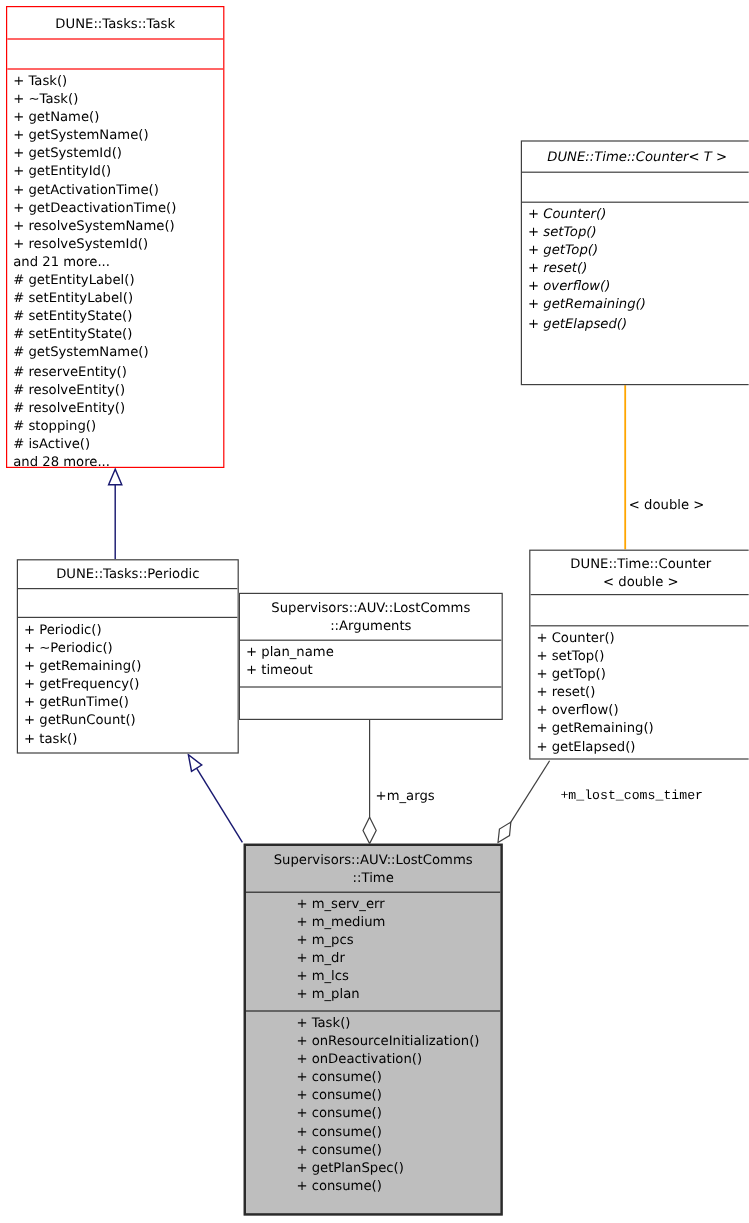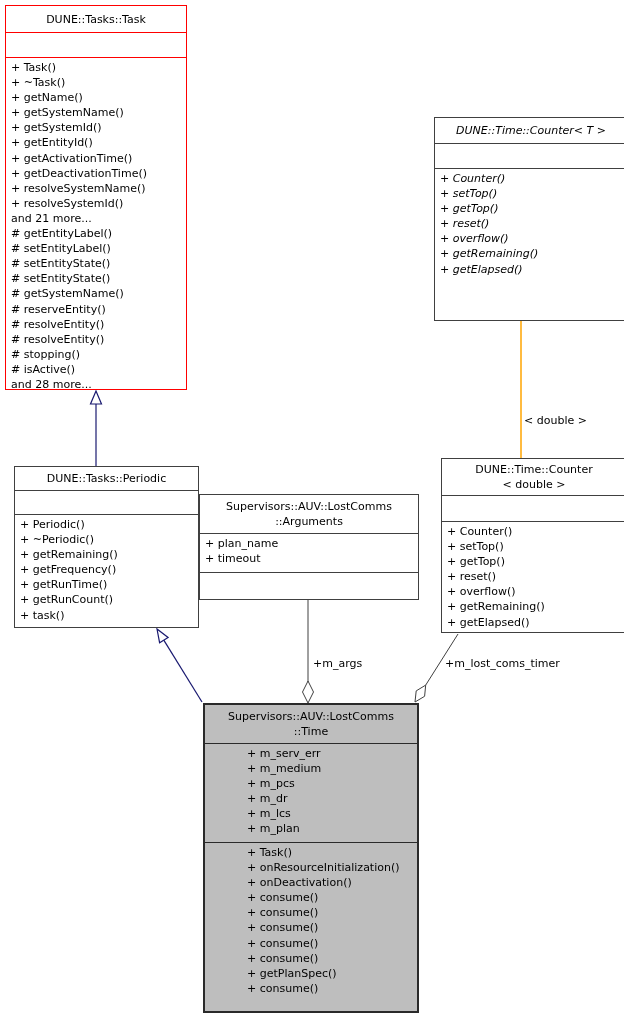--- a/index.html
+++ b/index.html
@@ -168,15 +168,15 @@
         <div class="member">+ consume()</div>
         <div class="member">+ consume()</div>
         <div class="member">+ consume()</div>
         <div class="member">+ getPlanSpec()</div>
         <div class="member">+ consume()</div>
       </div>
   </div>
 
   <div class="edge-label" style="left:524px; top:414px;">&lt; double &gt;</div>
   <div class="edge-label" style="left:313px; top:657px;">+m_args</div>
-  <div class="edge-label" style="left:445px; top:657px;">+m_lost_coms_timer</div>
+  <div class="edge-label" style="left:467px; top:657px;font-family:Liberation Mono, monospace;">+m_lost_coms_timer</div>
 
 </div>
 
 </body></html>

